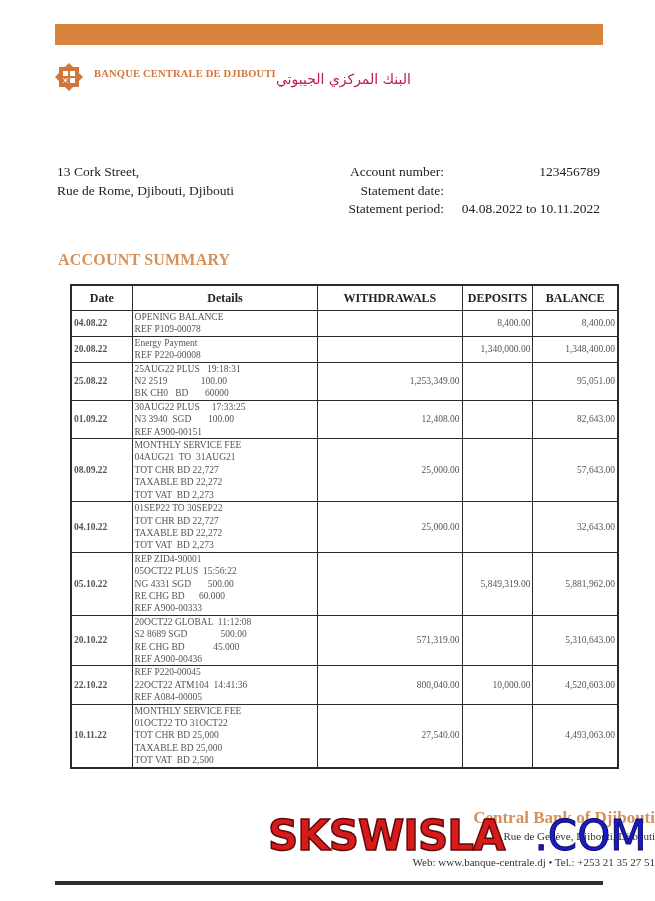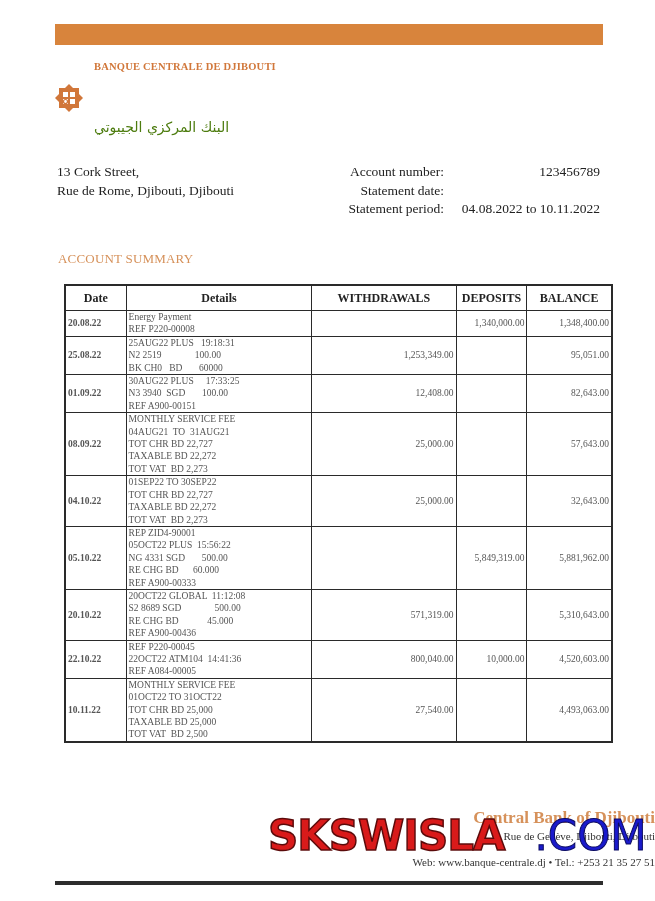--- a/index.html
+++ b/index.html
@@ -1,34 +1,34 @@
 <!DOCTYPE html>
 <html><head>
   <meta charset="utf-8">
   <style>
     html, body { margin: 0; padding: 0; background: #ffffff; }
     body { width: 655px; height: 901px; position: relative; overflow: hidden; font-family: "Liberation Serif", serif; color: #222; }
     .top-bar { position: absolute; left: 55px; top: 24px; width: 548px; height: 21px; background: #d8843c; }
     .logo { position: absolute; left: 54px; top: 62px; display: flex; align-items: center; }
     .logo-mark { width: 30px; height: 30px; position: relative; margin-right: 10px; }
     .logo-mark svg { width: 30px; height: 30px; display: block; }
-    .logo-text { display: flex; flex-direction: column; line-height: 1; gap: 44px; }
+    .logo-text { display: flex; flex-direction: row; line-height: 1; }
     .logo-fr { font-family: "Liberation Serif", serif; font-weight: bold; font-size: 10.5px; color: #d1773a; letter-spacing: 0.2px; }
-    .logo-ar { font-family: "DejaVu Sans", sans-serif; font-size: 14px; color: #4d7c0f; margin-top: 3px; direction: rtl; text-align: left; }
+    .logo-ar { font-family: "DejaVu Sans", sans-serif; font-size: 14px; color: #be185d; margin-top: 3px; direction: rtl; text-align: left; }
 
     .customer { position: absolute; left: 57px; top: 163px; font-size: 13.5px; line-height: 18.5px; }
     .customer .name { font-weight: bold; font-size: 14px; color: #111; }
     .account-info { position: absolute; left: 330px; top: 163px; width: 270px; font-size: 13.5px; line-height: 18.5px; }
     .account-info .row { display: flex; justify-content: space-between; }
     .account-info .label { width: 114px; text-align: right; }
     .account-info .value { text-align: right; flex: 1; }
 
-    .summary-title { position: absolute; left: 58px; top: 251px; font-size: 13px; font-weight: normal; color: #d6915a; letter-spacing: 0.2px; }
-
-    table.statement { position: absolute; left: 64px; top: 284px; width: 549px; border-collapse: collapse; border: 2.5px solid #2a2a2a; font-family: "Liberation Serif", serif; }
+    .summary-title { position: absolute; left: 58px; top: 251px; font-size: 16px; font-weight: bold; color: #d6915a; letter-spacing: 0.2px; }
+
+    table.statement { position: absolute; left: 70px; top: 284px; width: 549px; border-collapse: collapse; border: 2.5px solid #2a2a2a; font-family: "Liberation Serif", serif; }
     table.statement th, table.statement td { border: 1.5px solid #2a2a2a; padding: 0 2px; }
     table.statement th { font-size: 12px; font-weight: bold; color: #222; height: 24px; text-align: center; }
     table.statement td { font-size: 9.5px; color: #555; line-height: 12.4px; vertical-align: middle; }
     td.date { font-weight: bold; color: #333; font-size: 10px; width: 56px; padding-left: 1px; }
     td.details { width: 180px; padding-left: 3px; white-space: pre; }
     td.amt { text-align: right; padding-right: 1px; }
     .col-w { width: 140px; }
     .col-d { width: 66px; }
     .col-b { width: 80px; }
 
@@ -89,20 +89,28 @@
     <tr>
       <th style="width:56px">Date</th>
       <th style="width:182px">Details</th>
       <th class="col-w">WITHDRAWALS</th>
       <th class="col-d">DEPOSITS</th>
       <th class="col-b">BALANCE</th>
     </tr>
   </thead>
   <tbody>
     <tr>
+      <td class="date">04.08.22</td>
+      <td class="details">OPENING BALANCE
+REF P109-00078</td>
+      <td class="amt"></td>
+      <td class="amt">8,400.00</td>
+      <td class="amt">8,400.00</td>
+    </tr>
+    <tr>
       <td class="date">20.08.22</td>
       <td class="details">Energy Payment
 REF P220-00008</td>
       <td class="amt"></td>
       <td class="amt">1,340,000.00</td>
       <td class="amt">1,348,400.00</td>
     </tr>
     <tr>
       <td class="date">25.08.22</td>
       <td class="details">25AUG22 PLUS   19:18:31

